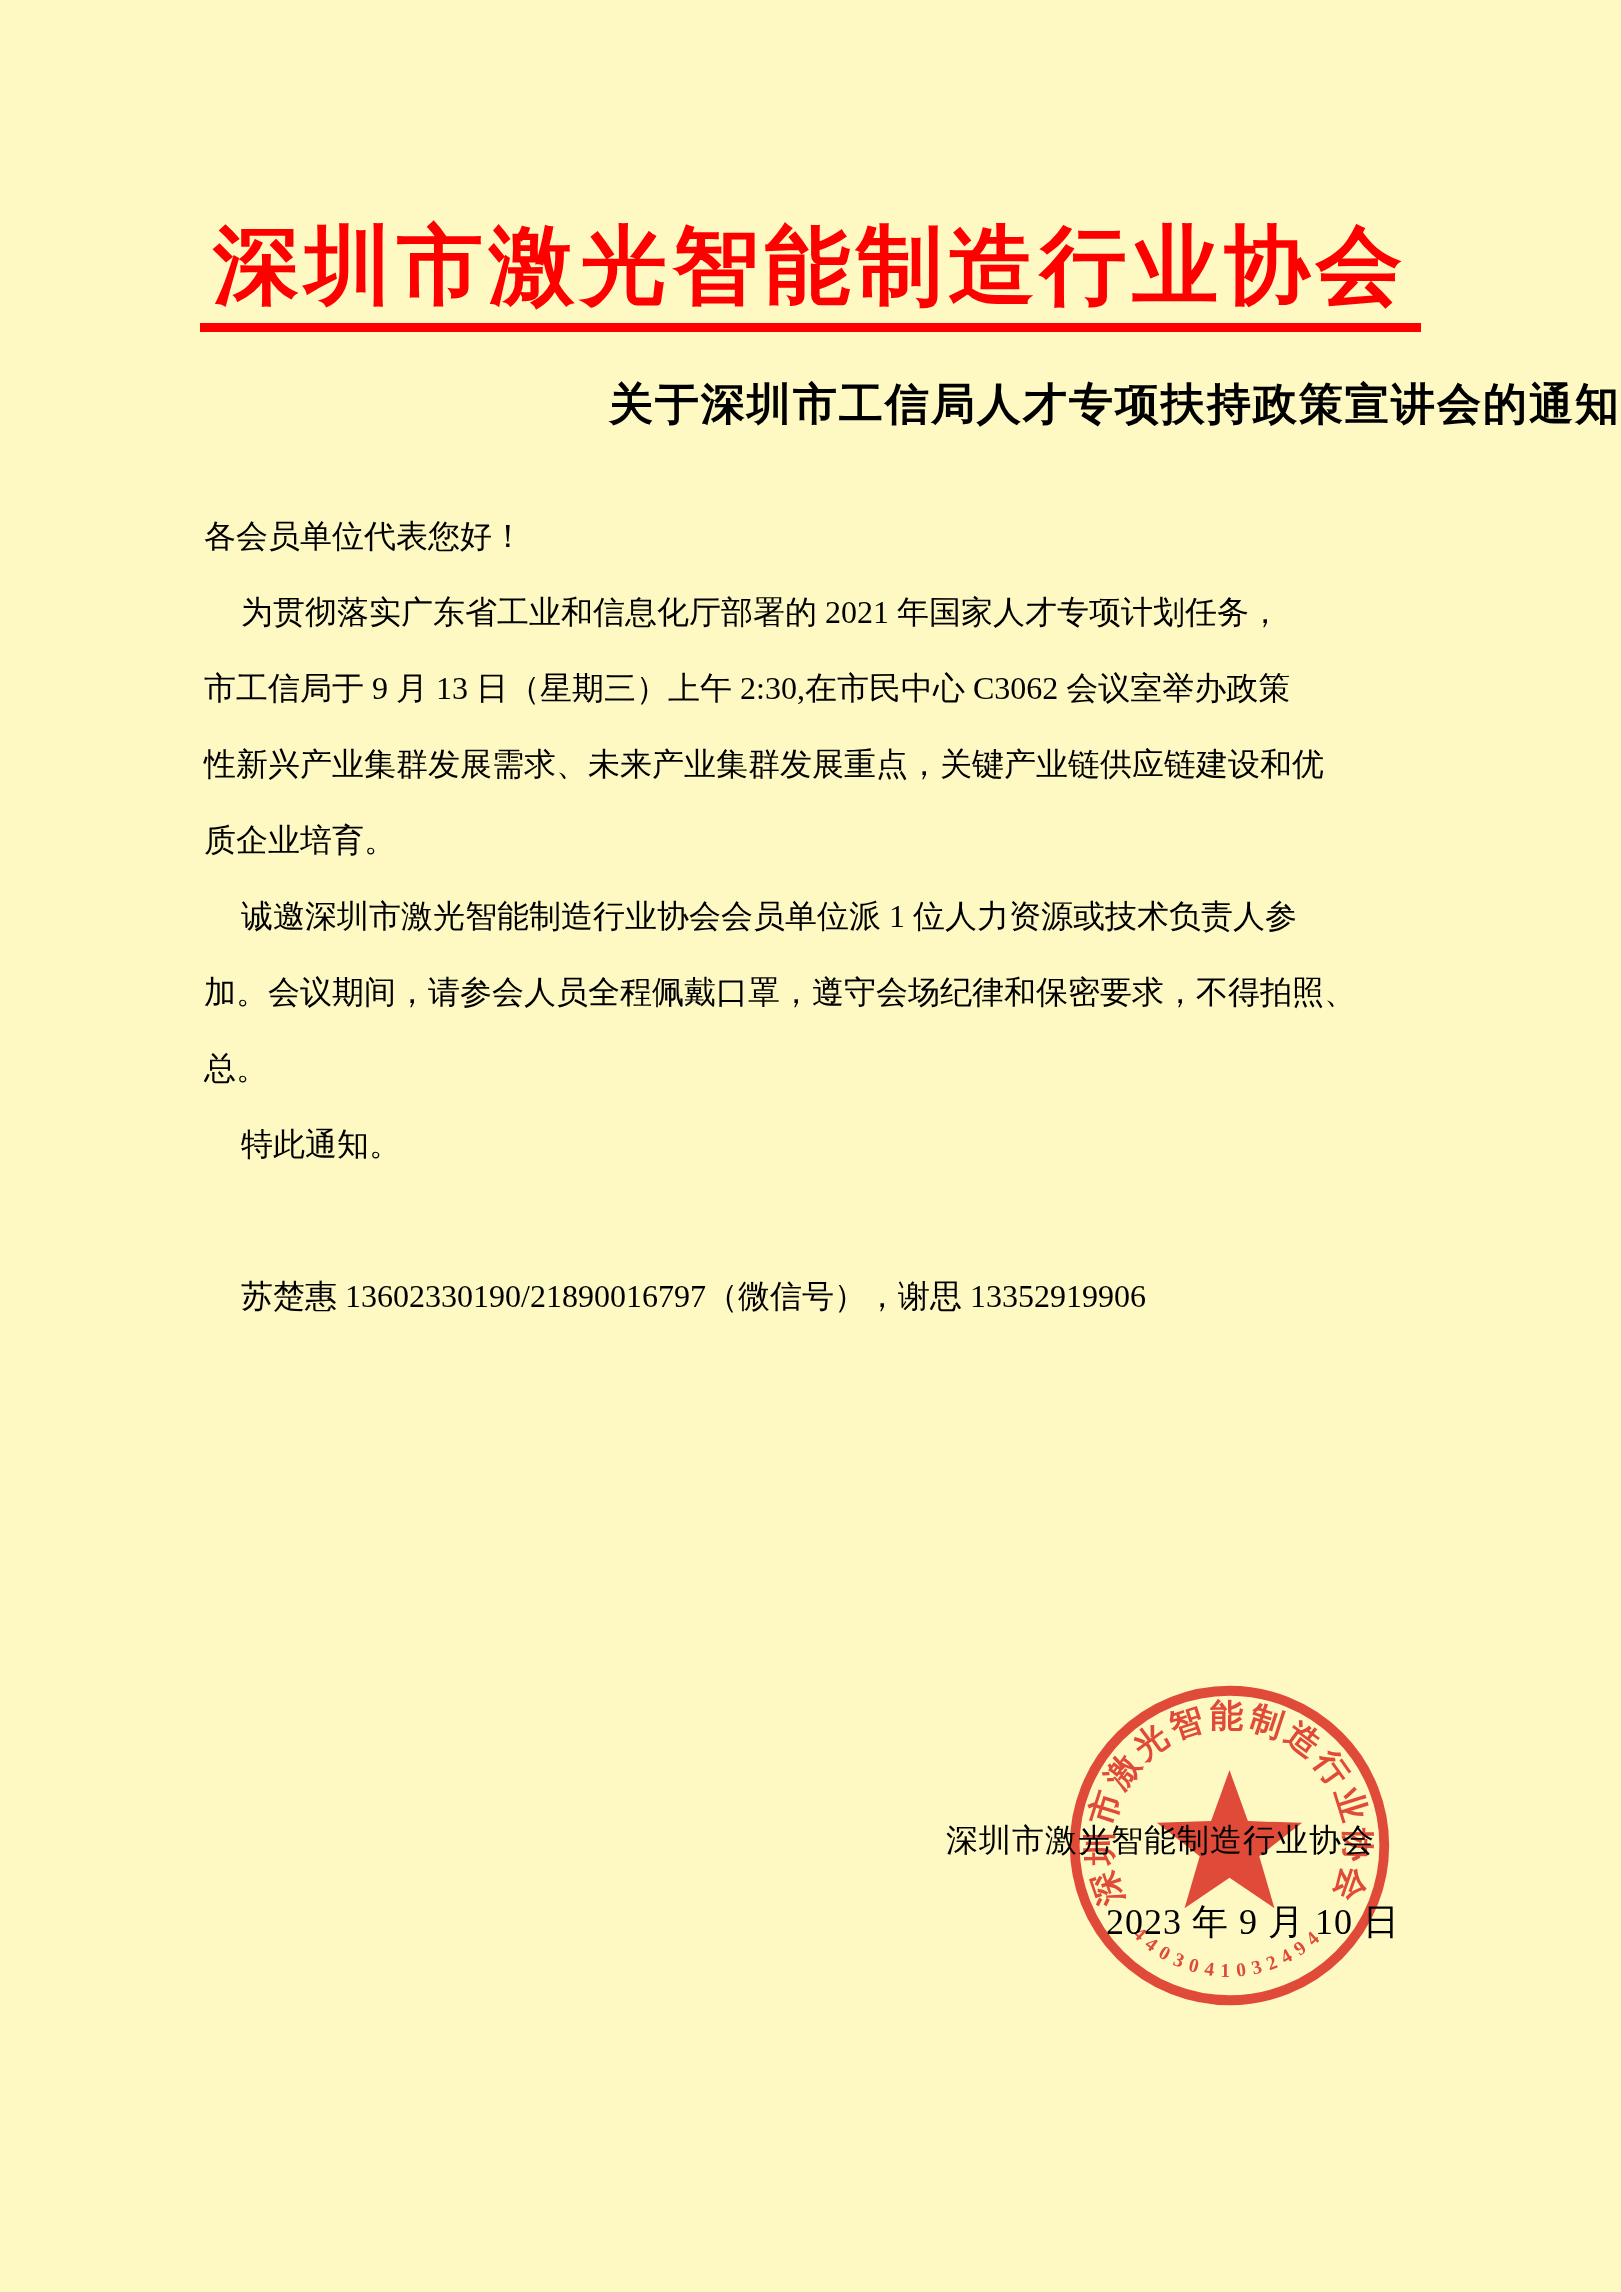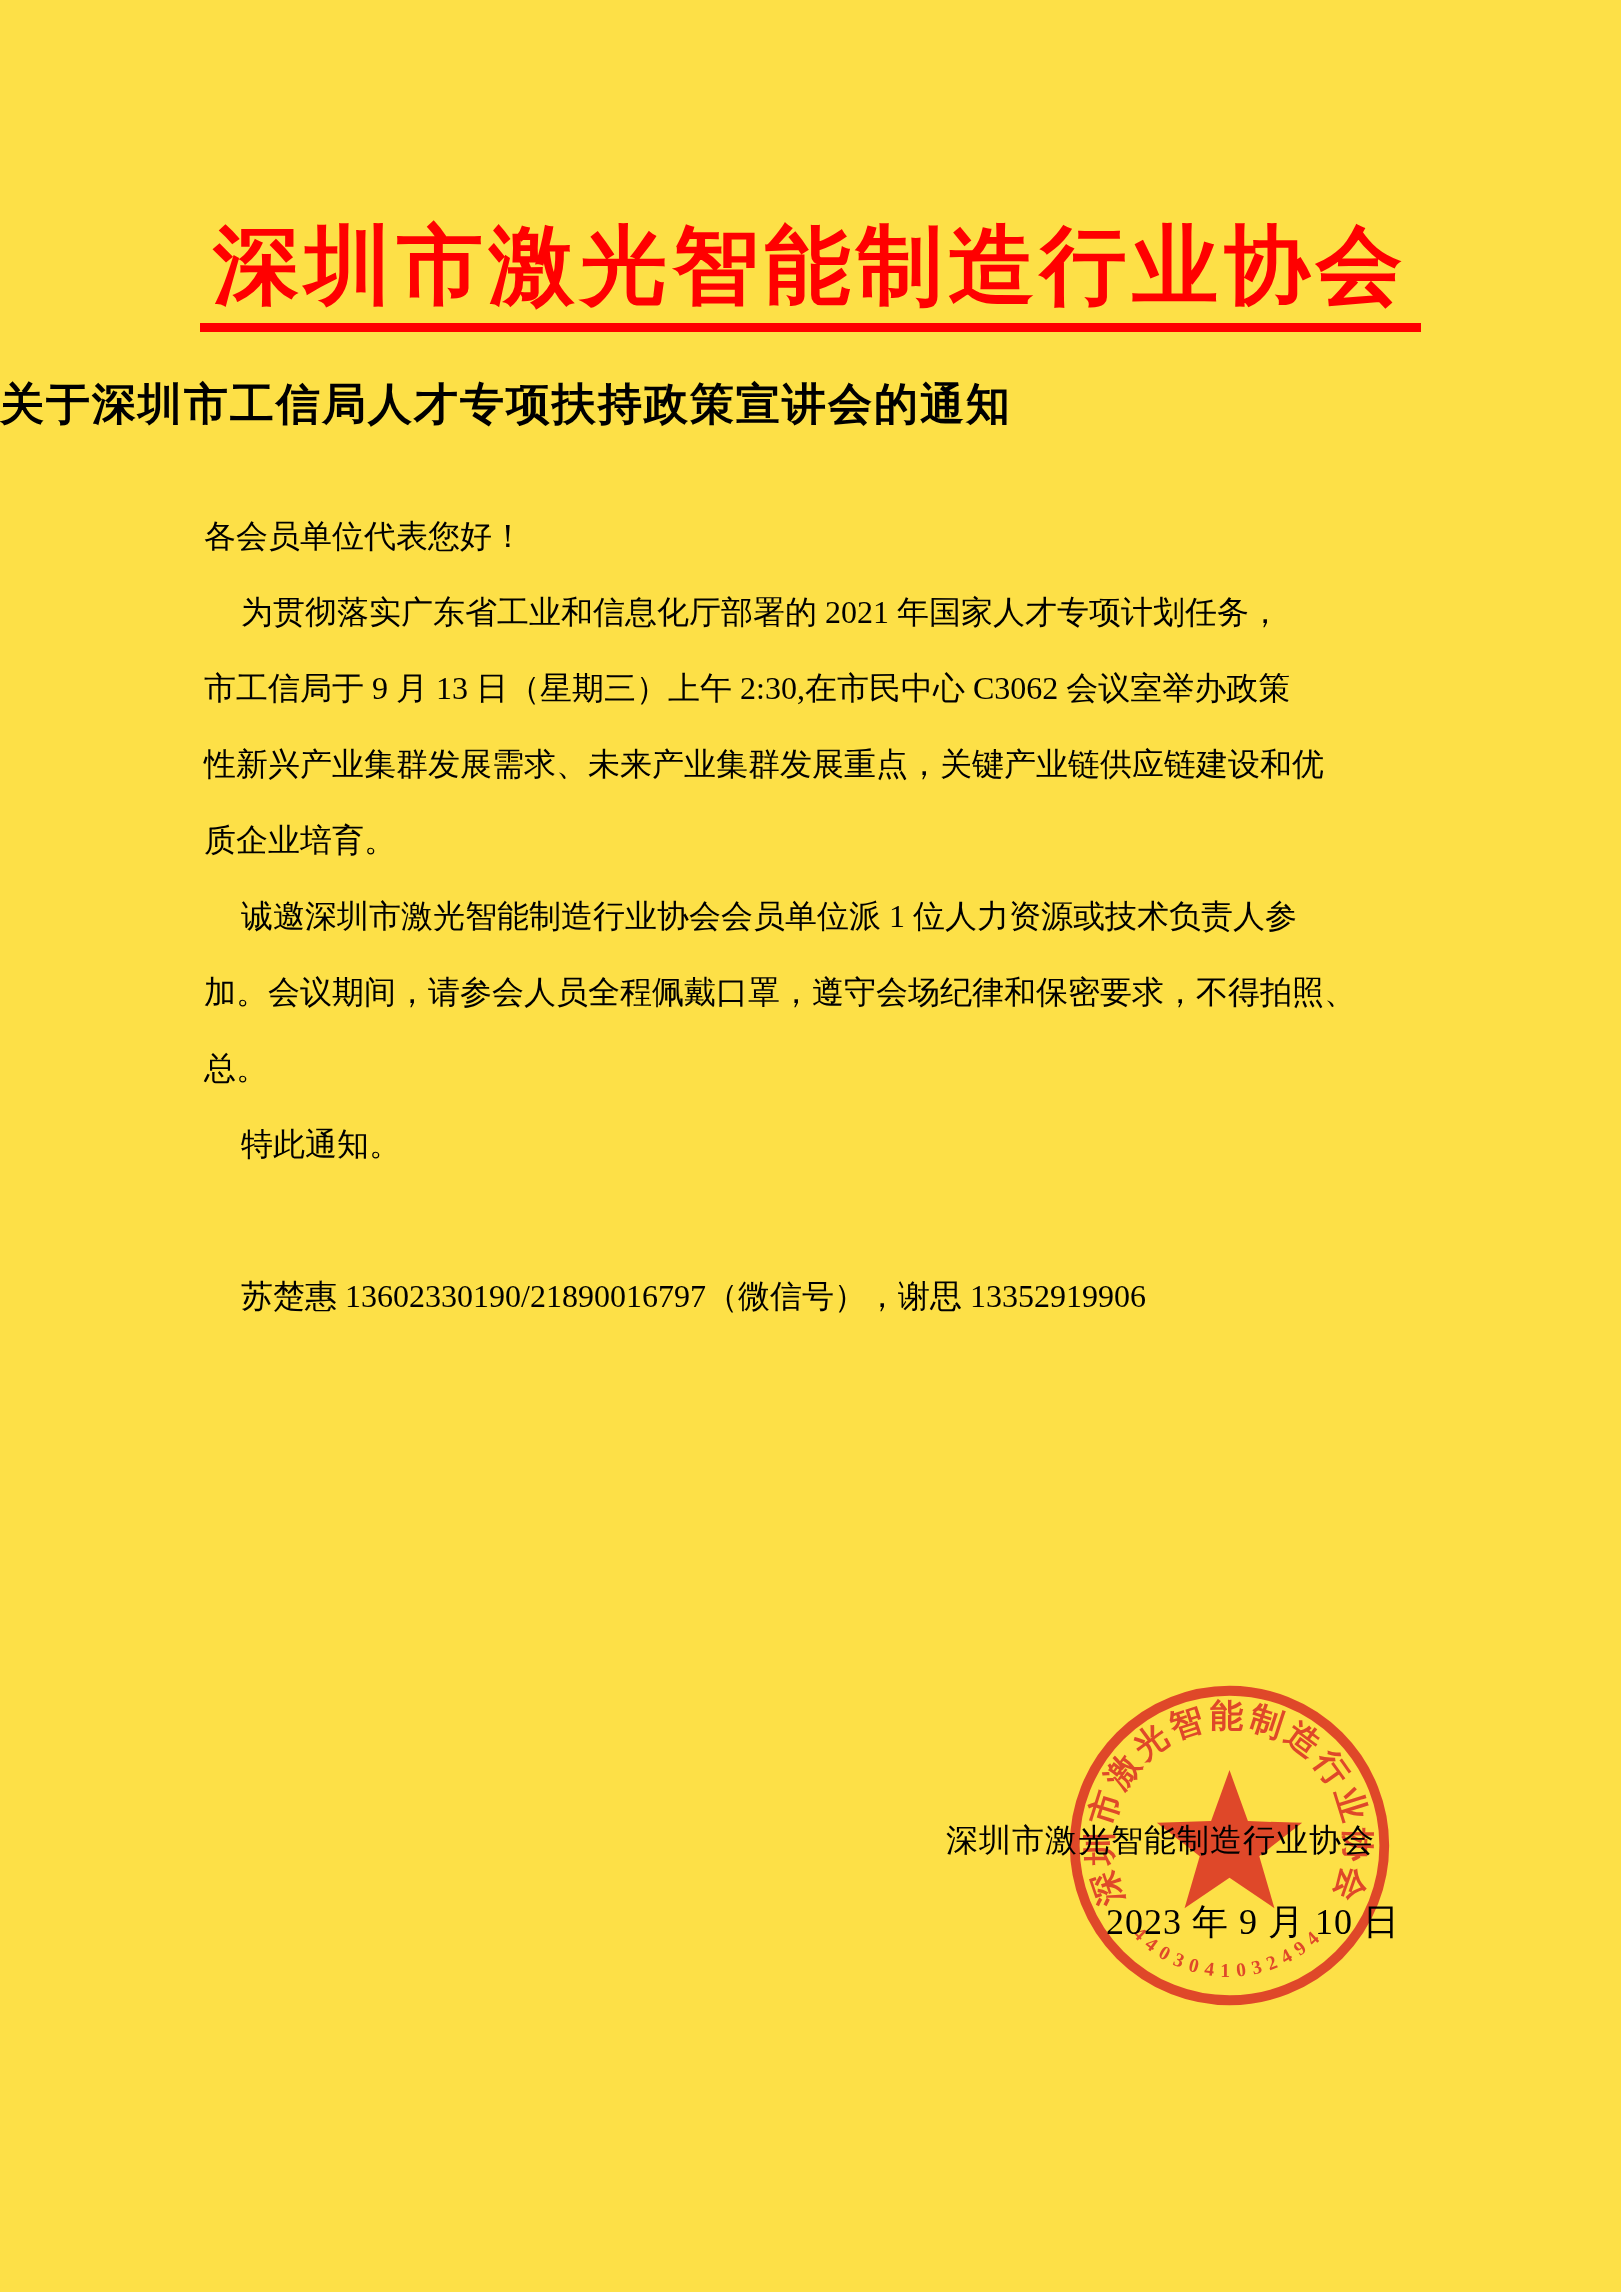--- a/index.html
+++ b/index.html
@@ -1,20 +1,20 @@
 <!DOCTYPE html>
 <html><head>
 <meta charset="utf-8">
 <style>
   html,body{margin:0;padding:0;background:#ffffff;}
   .page{
     position:relative;
     width:1621px;
     height:2293px;
-    background:#fde047;
+    background:#fef9c3;
     overflow:hidden;
     font-family:"Liberation Serif","DejaVu Serif",serif;
     color:#000000;
   }
   .letterhead{
     position:absolute;
     top:208px;
     left:0;
     width:100%;
     text-align:center;
@@ -32,21 +32,21 @@
     right:200px;
     height:8.8px;
     background:#FF0000;
   }
   .title{
     position:absolute;
     top:375px;
     left:0;
     width:100%;
     margin:0;
-    text-align:left;
+    text-align:right;
     font-family:"Liberation Sans","DejaVu Sans",sans-serif;
     font-weight:bold;
     font-size:44px;
     letter-spacing:2px;
     color:#000000;
     white-space:nowrap;
   }
   .body-block{
     position:absolute;
     top:498px;

